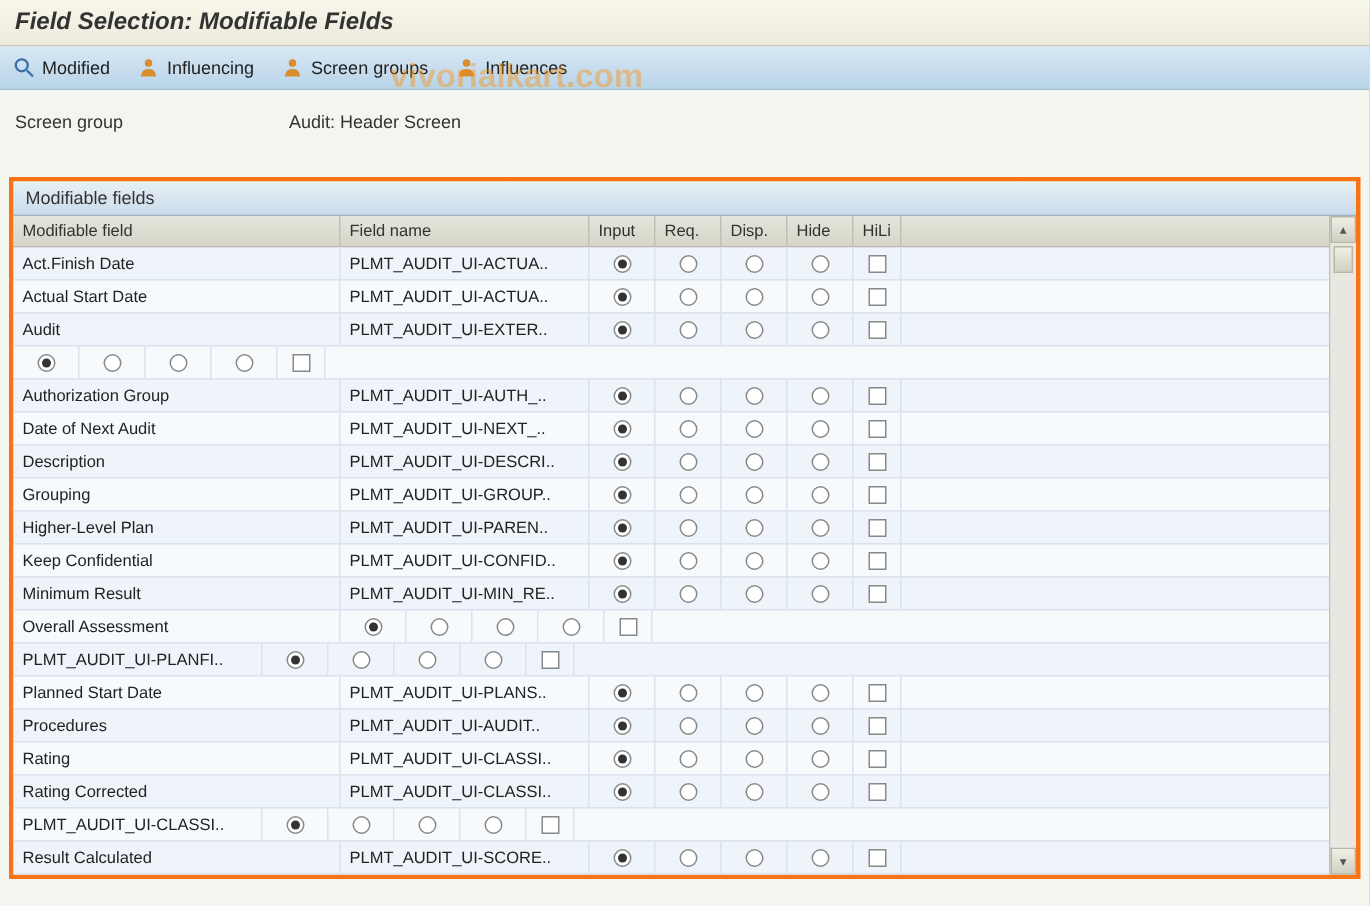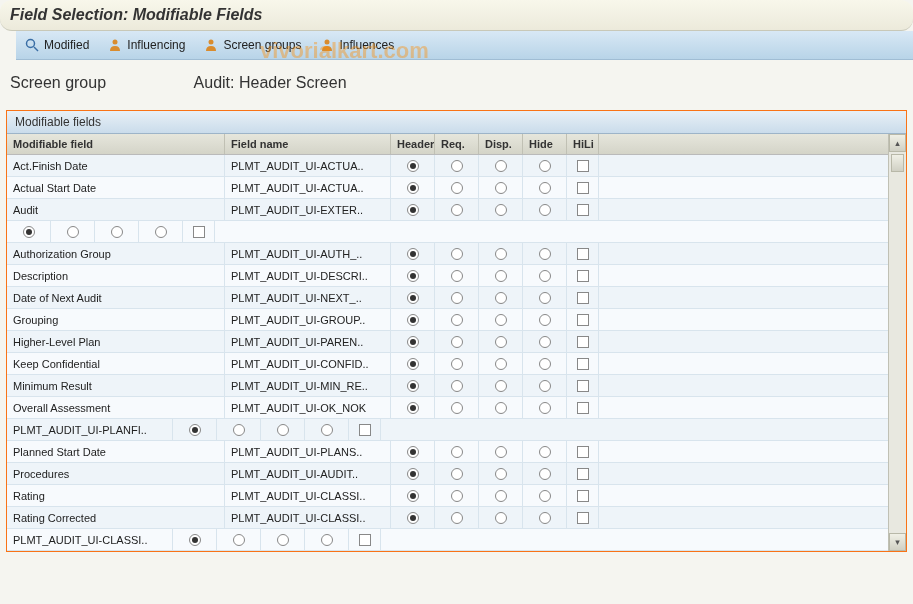--- a/index.html
+++ b/index.html
@@ -13,35 +13,33 @@
       background: #f5f5f0;
       width: 913px;
       height: 604px;
       overflow: hidden;
       position: relative;
     }
     .title-bar {
       background: linear-gradient(to bottom, #f8f7eb 0%, #eceadb 100%);
       padding: 6px 10px;
       border-bottom: 1px solid #c8c8b8;
-      border-radius: 12px;
     }
     .title-bar h1 {
       font-size: 16px;
       font-style: italic;
       font-weight: bold;
       color: #333;
     }
     .toolbar {
       background: linear-gradient(to bottom, #d8e8f5 0%, #b8d4e8 100%);
       padding: 6px 8px;
       border-bottom: 1px solid #a0bdd4;
       display: flex;
       gap: 18px;
-      margin-left: 16px;
     }
     .toolbar-btn {
       display: flex;
       align-items: center;
       gap: 4px;
       cursor: pointer;
       font-size: 12px;
       color: #222;
     }
     .toolbar-btn .icon {
@@ -54,49 +52,48 @@
       top: 38px;
       left: 260px;
       font-size: 22px;
       color: rgba(255,140,0,0.4);
       font-weight: bold;
       pointer-events: none;
       z-index: 99;
     }
     .screen-group {
       padding: 14px 10px 18px 10px;
-      font-size: 16px;
+      font-size: 12px;
       color: #333;
     }
     .screen-group .label {
       display: inline-block;
       width: 180px;
     }
     .panel {
-      margin: 0 6px;
-      border: 1px solid #f97316;
+      margin: 12px 6px;
+      border: 3px solid #f97316;
     }
     .panel-header {
       background: linear-gradient(to bottom, #e8f0f6 0%, #cadceb 100%);
       padding: 4px 8px;
       border-bottom: 1px solid #9db4c8;
       font-size: 12px;
       color: #333;
     }
     .table-wrap {
       display: flex;
     }
     .table {
       flex: 1;
     }
     .th-row {
       display: flex;
       background: linear-gradient(to bottom, #e6e6dc 0%, #d4d4c8 100%);
       border-bottom: 1px solid #bababa;
-      font-weight: bold;
     }
     .th {
       padding: 4px 6px;
       font-size: 11px;
       color: #333;
       border-right: 1px solid #c0c0b4;
       overflow: hidden;
       white-space: nowrap;
     }
     .tbody {
@@ -243,21 +240,21 @@
   <span>Audit: Header Screen</span>
 </div>
 
 <div class="panel">
   <div class="panel-header">Modifiable fields</div>
   <div class="table-wrap">
     <div class="table">
       <div class="th-row">
         <div class="th col-field">Modifiable field</div>
         <div class="th col-name">Field name</div>
-        <div class="th col-radio">Header</div>
+        <div class="th col-radio">Input</div>
         <div class="th col-radio">Req.</div>
         <div class="th col-radio">Disp.</div>
         <div class="th col-radio">Hide</div>
         <div class="th col-chk">HiLi</div>
       </div>
       <div class="tbody" id="tbody">
           <div class="tr">
             <div class="td col-field">Act.Finish Date</div>
             <div class="td col-name">PLMT_AUDIT_UI-ACTUA..</div>
             <div class="td col-radio">
@@ -344,58 +341,58 @@
               <span class="radio"></span>
             </div>
             <div class="td col-radio">
               <span class="radio"></span>
             </div>
             <div class="td col-chk">
               <span class="chk"></span>
             </div>
           </div>
           <div class="tr">
+            <div class="td col-field">Date of Next Audit</div>
+            <div class="td col-name">PLMT_AUDIT_UI-NEXT_..</div>
+            <div class="td col-radio">
+              <span class="radio checked"></span>
+            </div>
+            <div class="td col-radio">
+              <span class="radio"></span>
+            </div>
+            <div class="td col-radio">
+              <span class="radio"></span>
+            </div>
+            <div class="td col-radio">
+              <span class="radio"></span>
+            </div>
+            <div class="td col-chk">
+              <span class="chk"></span>
+            </div>
+          </div>
+          <div class="tr">
             <div class="td col-field">Description</div>
             <div class="td col-name">PLMT_AUDIT_UI-DESCRI..</div>
             <div class="td col-radio">
               <span class="radio checked"></span>
             </div>
             <div class="td col-radio">
               <span class="radio"></span>
             </div>
             <div class="td col-radio">
               <span class="radio"></span>
             </div>
             <div class="td col-radio">
               <span class="radio"></span>
             </div>
             <div class="td col-chk">
               <span class="chk"></span>
             </div>
           </div>
           <div class="tr">
-            <div class="td col-field">Date of Next Audit</div>
-            <div class="td col-name">PLMT_AUDIT_UI-NEXT_..</div>
-            <div class="td col-radio">
-              <span class="radio checked"></span>
-            </div>
-            <div class="td col-radio">
-              <span class="radio"></span>
-            </div>
-            <div class="td col-radio">
-              <span class="radio"></span>
-            </div>
-            <div class="td col-radio">
-              <span class="radio"></span>
-            </div>
-            <div class="td col-chk">
-              <span class="chk"></span>
-            </div>
-          </div>
-          <div class="tr">
             <div class="td col-field">Grouping</div>
             <div class="td col-name">PLMT_AUDIT_UI-GROUP..</div>
             <div class="td col-radio">
               <span class="radio checked"></span>
             </div>
             <div class="td col-radio">
               <span class="radio"></span>
             </div>
             <div class="td col-radio">
               <span class="radio"></span>
@@ -459,21 +456,20 @@
             </div>
             <div class="td col-radio">
               <span class="radio"></span>
             </div>
             <div class="td col-chk">
               <span class="chk"></span>
             </div>
           </div>
           <div class="tr">
             <div class="td col-field">Overall Assessment</div>
-            <div class="td col-name">PLMT_AUDIT_UI-OK_NOK</div>
             <div class="td col-radio">
               <span class="radio checked"></span>
             </div>
             <div class="td col-radio">
               <span class="radio"></span>
             </div>
             <div class="td col-radio">
               <span class="radio"></span>
             </div>
             <div class="td col-radio">
@@ -572,20 +568,39 @@
             </div>
             <div class="td col-radio">
               <span class="radio"></span>
             </div>
             <div class="td col-chk">
               <span class="chk"></span>
             </div>
           </div>
           <div class="tr">
             <div class="td col-name">PLMT_AUDIT_UI-CLASSI..</div>
+            <div class="td col-radio">
+              <span class="radio checked"></span>
+            </div>
+            <div class="td col-radio">
+              <span class="radio"></span>
+            </div>
+            <div class="td col-radio">
+              <span class="radio"></span>
+            </div>
+            <div class="td col-radio">
+              <span class="radio"></span>
+            </div>
+            <div class="td col-chk">
+              <span class="chk"></span>
+            </div>
+          </div>
+          <div class="tr">
+            <div class="td col-field">Result Calculated</div>
+            <div class="td col-name">PLMT_AUDIT_UI-SCORE..</div>
             <div class="td col-radio">
               <span class="radio checked"></span>
             </div>
             <div class="td col-radio">
               <span class="radio"></span>
             </div>
             <div class="td col-radio">
               <span class="radio"></span>
             </div>
             <div class="td col-radio">

